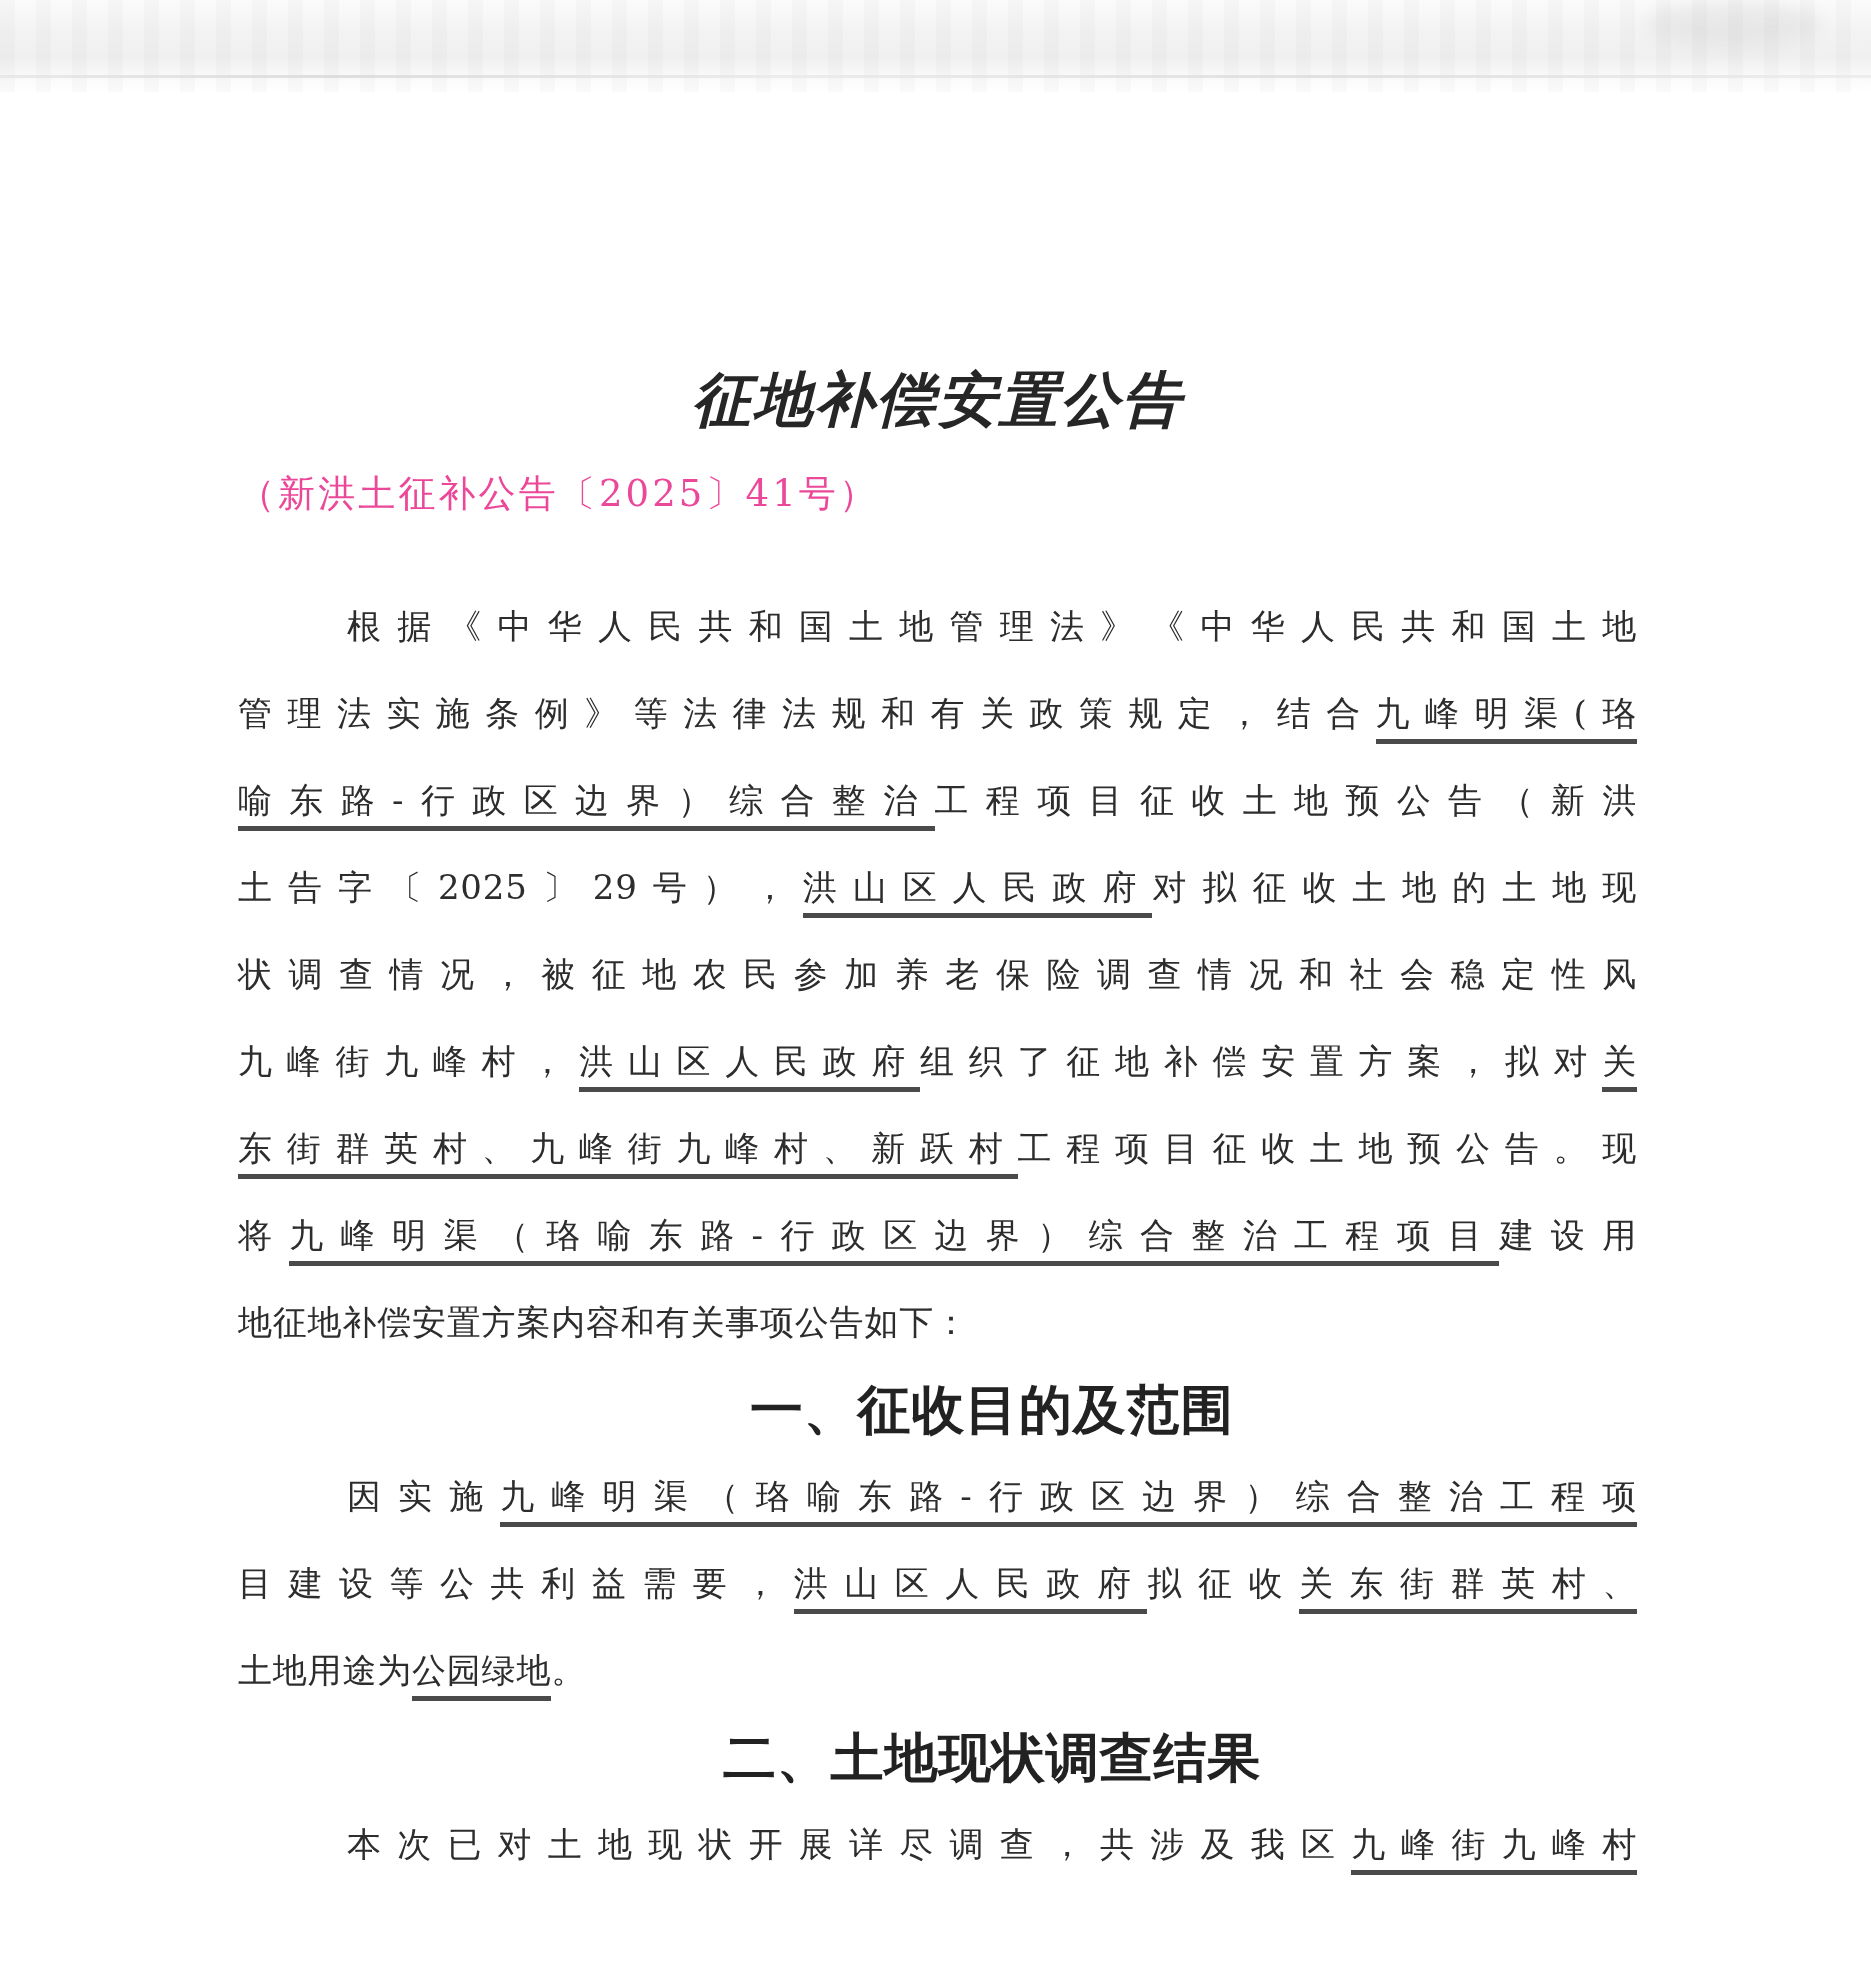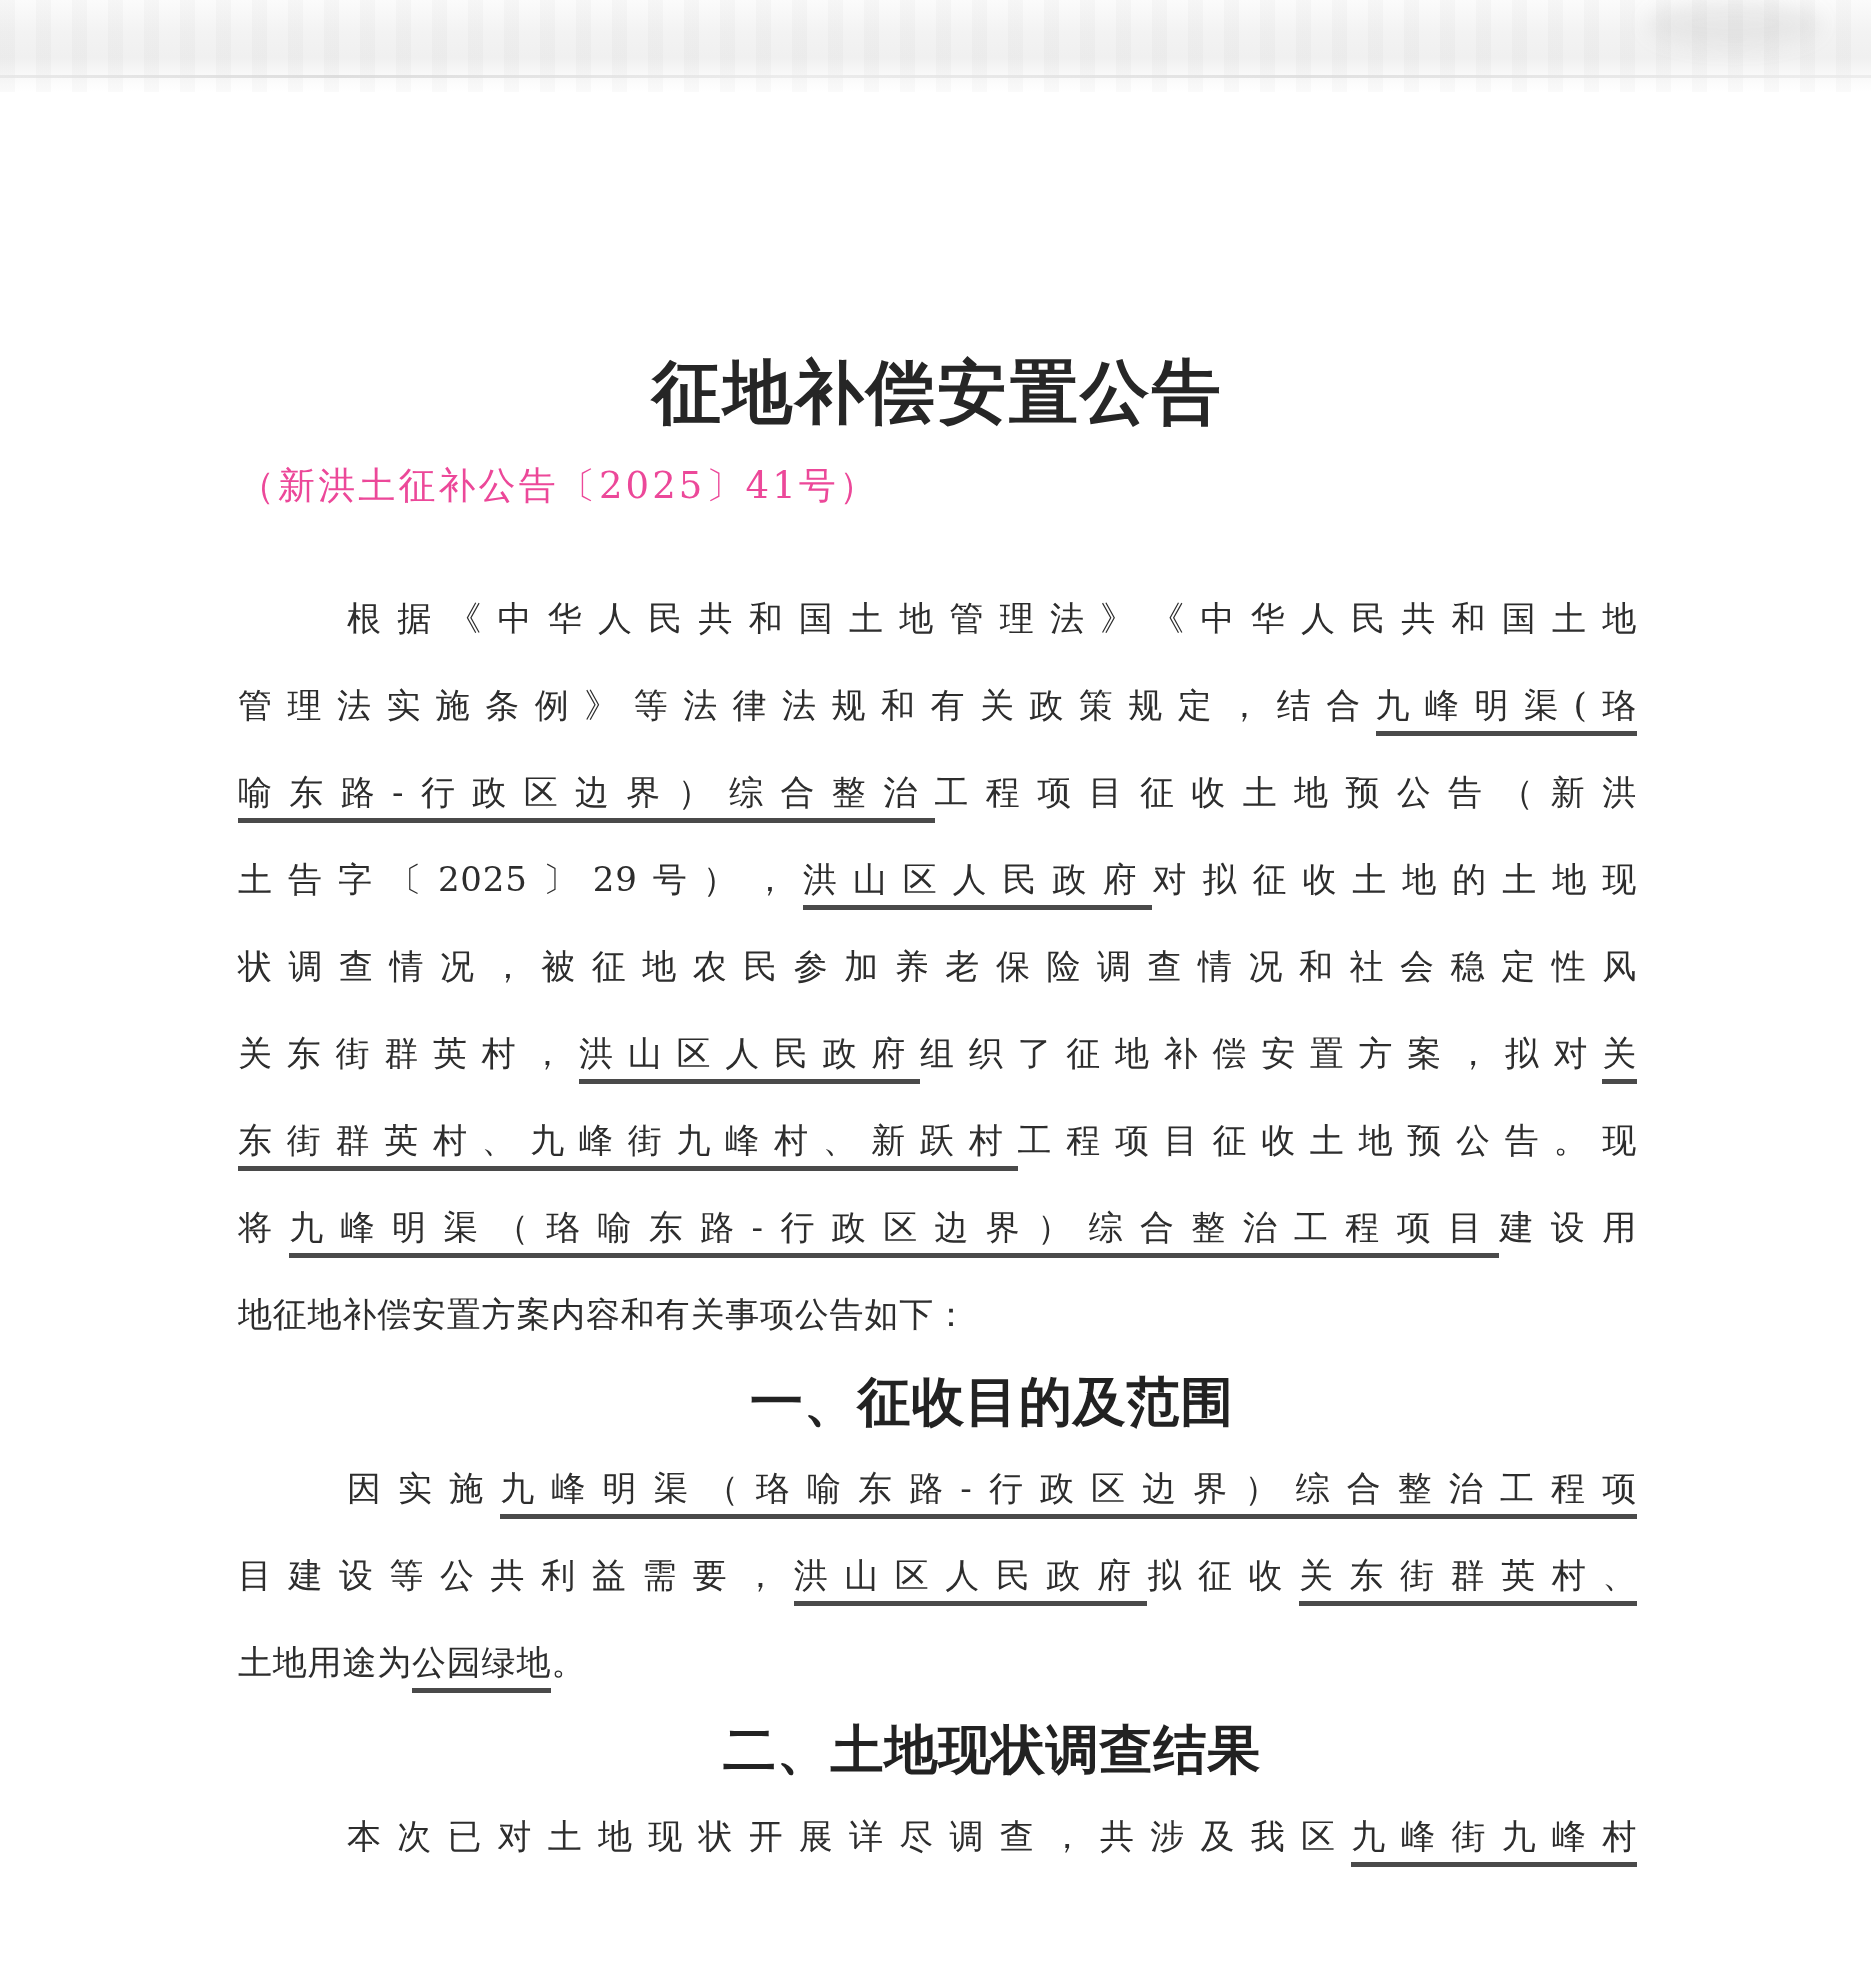--- a/index.html
+++ b/index.html
@@ -50,28 +50,29 @@
   }
   
   .content {
     position: absolute;
     left: 238px;
     top: 0;
     width: 1399px;
     padding-top: 346px;
   }
   .doc-title {
-    margin: 0;
-    font-size: 69px;
+    margin: 8px;
+    font-size: 59px;
     line-height: 92px;
     font-weight: 700;
     text-align: center;
     letter-spacing: 2.4px;
     color: #262626;
     font-family: "DejaVu Serif", "Liberation Serif", serif;
+    font-style: italic;
   }
   .doc-number {
     margin-top: 23px;
     font-size: 37px;
     line-height: 49px;
     text-align: left;
     letter-spacing: 3.1px;
     color: #ec4899;
   }
   .body-lines {
@@ -116,21 +117,21 @@
 
   <div class="content">
     <h1 class="doc-title">征地补偿安置公告</h1>
     <div class="doc-number">（新洪土征补公告〔2025〕41号）</div>
     <div class="body-lines" id="body-lines">
         <div class="line indent"><span class="seg">根据《中华人民共和国土地管理法》《中华人民共和国土地</span></div>
         <div class="line"><span class="seg">管理法实施条例》等法律法规和有关政策规定，结合</span><span class="seg u">九峰明渠(珞</span></div>
         <div class="line"><span class="seg u">喻东路-行政区边界）综合整治</span><span class="seg">工程项目征收土地预公告（新洪</span></div>
         <div class="line"><span class="seg">土告字〔2025〕29号），</span><span class="seg u">洪山区人民政府</span><span class="seg">对拟征收土地的土地现</span></div>
         <div class="line"><span class="seg">状调查情况，被征地农民参加养老保险调查情况和社会稳定性风</span></div>
-        <div class="line"><span class="seg">关东街群英村，</span><span class="seg u">洪山区人民政府</span><span class="seg">组织了征地补偿安置方案，拟对</span><span class="seg u">关</span></div>
+        <div class="line"><span class="seg">九峰街九峰村，</span><span class="seg u">洪山区人民政府</span><span class="seg">组织了征地补偿安置方案，拟对</span><span class="seg u">关</span></div>
         <div class="line"><span class="seg u">东街群英村、九峰街九峰村、新跃村</span><span class="seg">工程项目征收土地预公告。现</span></div>
         <div class="line"><span class="seg">将</span><span class="seg u">九峰明渠（珞喻东路-行政区边界）综合整治工程项目</span><span class="seg">建设用</span></div>
         <div class="line nojust"><span class="seg">地征地补偿安置方案内容和有关事项公告如下：</span></div>
         <div class="line heading indent nojust"><span class="seg">一、征收目的及范围</span></div>
         <div class="line indent"><span class="seg">因实施</span><span class="seg u">九峰明渠（珞喻东路-行政区边界）综合整治工程项</span></div>
         <div class="line"><span class="seg">目建设等公共利益需要，</span><span class="seg u">洪山区人民政府</span><span class="seg">拟征收</span><span class="seg u">关东街群英村、</span></div>
         <div class="line nojust"><span class="seg">土地用途为</span><span class="seg u">公园绿地</span><span class="seg">。</span></div>
         <div class="line heading indent nojust"><span class="seg">二、土地现状调查结果</span></div>
         <div class="line indent"><span class="seg">本次已对土地现状开展详尽调查，共涉及我区</span><span class="seg u">九峰街九峰村</span></div>
       </div>

